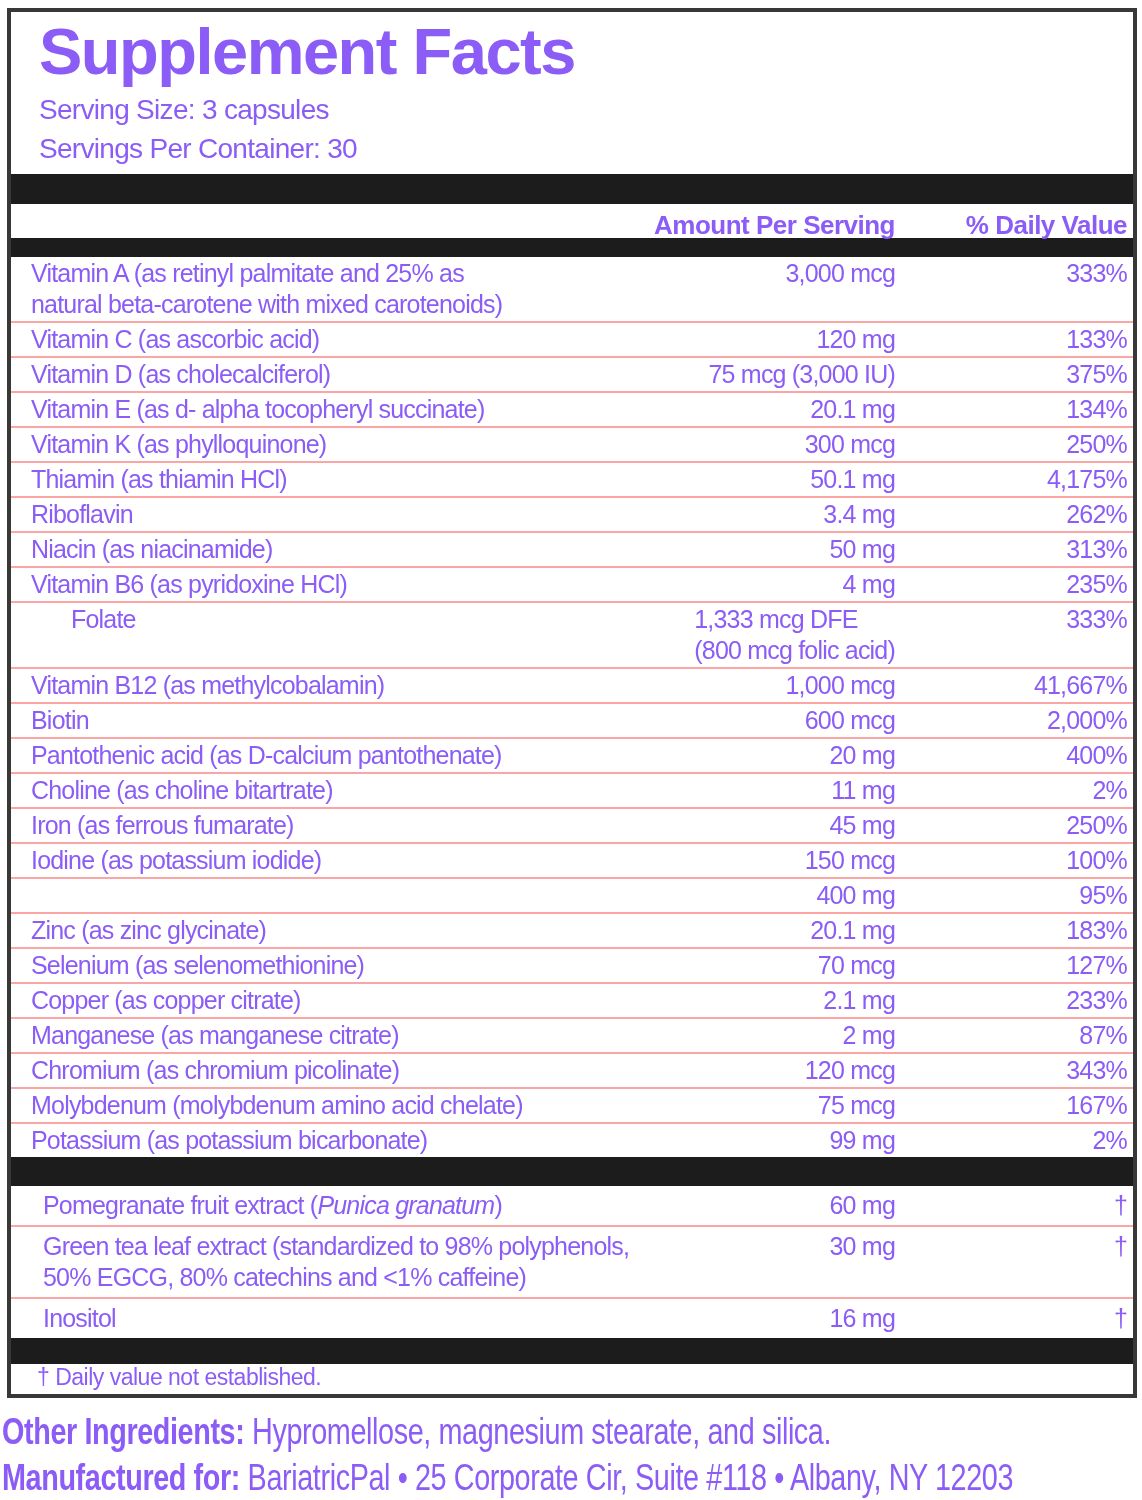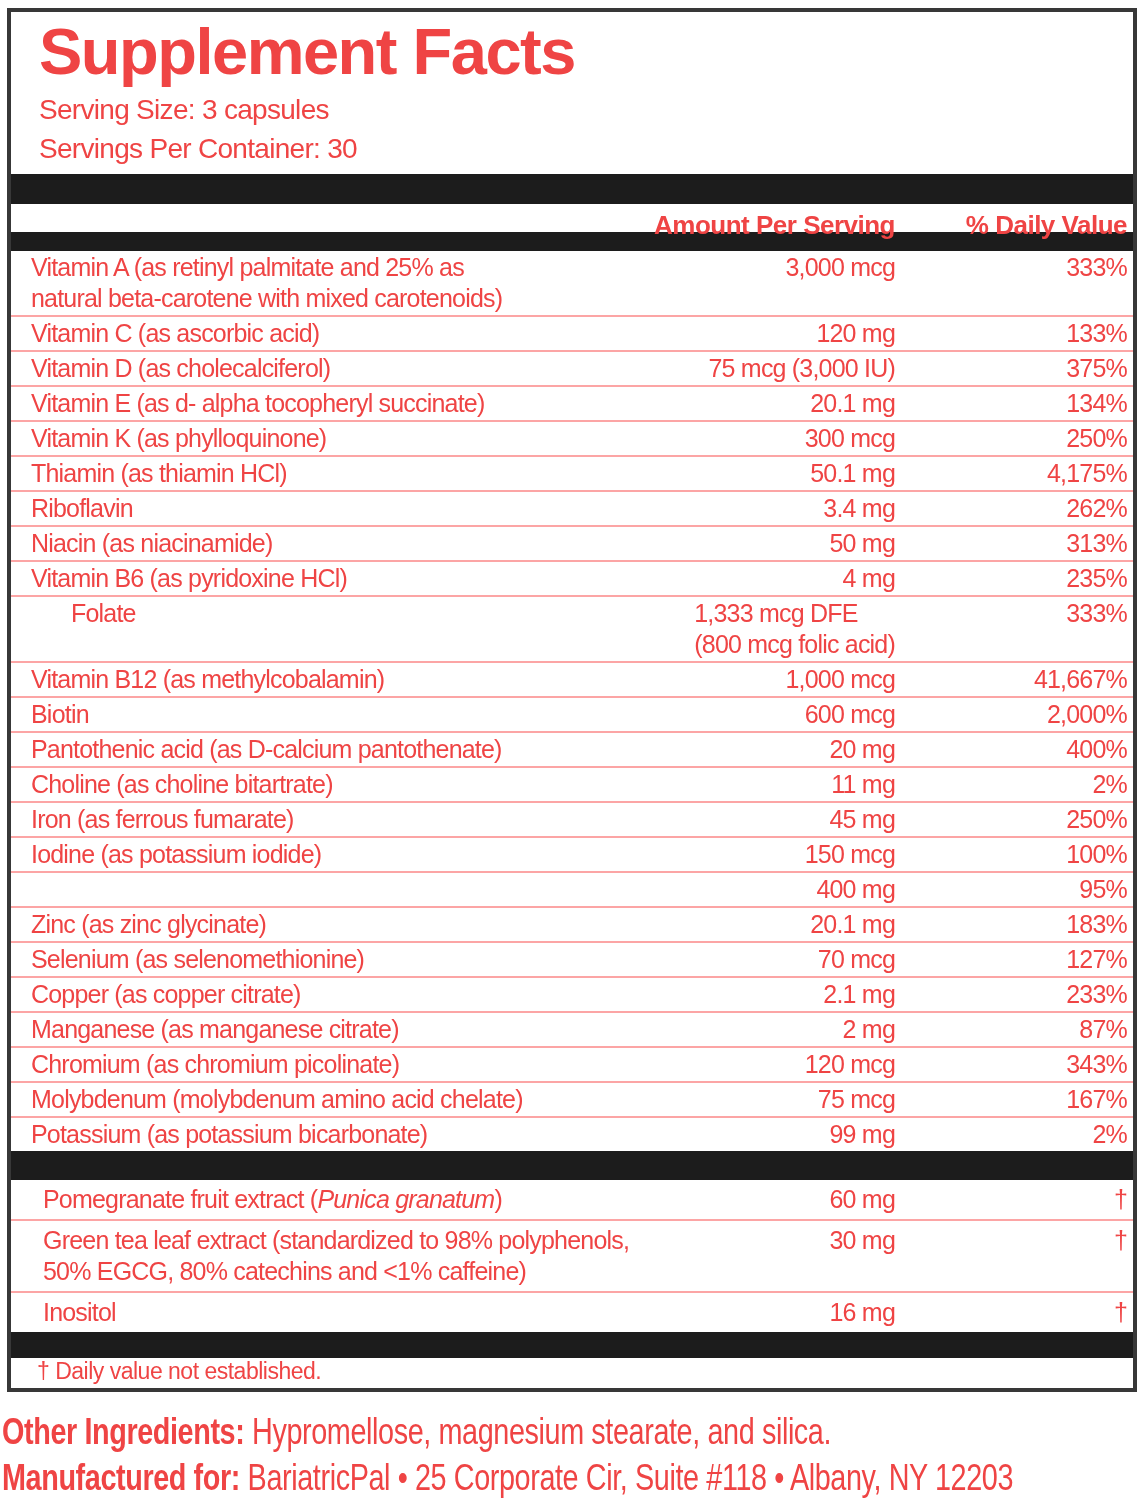--- a/index.html
+++ b/index.html
@@ -1,21 +1,21 @@
 <!DOCTYPE html>
 <html><head>
 <meta charset="utf-8">
 <style>
   html,body{margin:0;padding:0;background:#fff;}
   .page{
     position:relative;
     width:1142px;height:1500px;
     background:#fff;
     font-family:"Liberation Sans", sans-serif;
-    color:#ef4444;
+    color:#8b5cf6;
     overflow:hidden;
   }
   .box{
     position:absolute;left:7px;top:8px;
     width:1122px;
     border:4px solid #383838;
     background:#fff;
   }
   .head{padding:8px 20px 6px 28px;}
   .title{
@@ -26,21 +26,21 @@
   }
   .serv{
     font-size:28px;line-height:39px;letter-spacing:-0.7px;
     white-space:nowrap;
   }
   .bar{background:#1c1c1c;width:100%;}
   .bar1{height:30px;}
   .bar2{height:19px;}
   .bar3{height:29px;}
   .bar4{height:26px;}
-  .colhead{position:relative;height:28px;margin-left:36px;}
+  .colhead{position:relative;height:34px;margin-left:36px;}
   .ch{
     position:absolute;top:6px;
     font-size:26px;font-weight:bold;letter-spacing:-0.5px;
     white-space:nowrap;
   }
   .ch-amt{right:238px;}
   .ch-dv{right:6px;}
   .row{
     position:relative;
     padding:1px 0;

